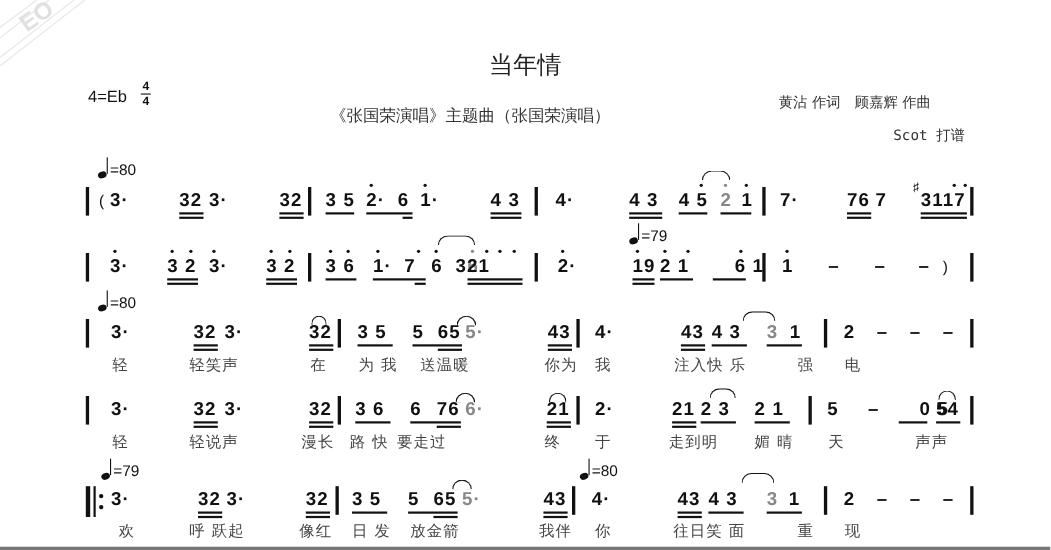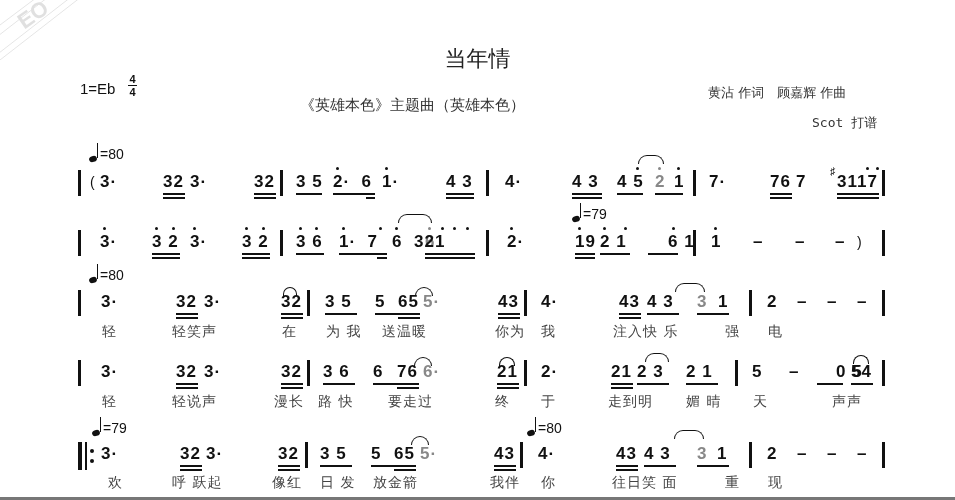--- a/index.html
+++ b/index.html
@@ -35,22 +35,22 @@
   <g stroke="#999" fill="none" stroke-width="1">
     <line x1="0" y1="70" x2="90" y2="0"></line>
       <line x1="0" y1="60" x2="80" y2="0"></line>
       <line x1="10" y1="80" x2="100" y2="10"></line>
       <line x1="20" y1="80" x2="110" y2="10"></line>
   </g>
   <text x="35" y="40" font-size="22" fill="#888" font-weight="bold" transform="rotate(-35 55 30)">EO</text>
 </svg>
 
 <div class="title">当年情</div>
-<div class="subtitle">《英雄本色》主题曲（英雄本色）</div>
-<div class="key">1=Eb</div>
+<div class="subtitle">《张国荣演唱》主题曲（张国荣演唱）</div>
+<div class="key">4=Eb</div>
 <div class="ts">
   <div>4</div>
   <div class="ln"></div>
   <div>4</div>
 </div>
 <div class="credits">黄沾 作词　顾嘉辉 作曲</div>
 <div class="typist">Scot 打谱</div>
 
 <div class="tempo" style="left:92px;top:145px"><span class="q"></span><span>=80</span></div>
 <div class="bar" style="left:78px;top:170px"></div>
@@ -234,21 +234,21 @@
 <div class="n" style="left:836px;top:362px">0 5</div>
 <div class="ul1" style="left:817px;top:383px;width:26px"></div>
 <div class="tie" style="left:853px;top:355px;width:14px"></div>
 <div class="n" style="left:851px;top:362px">54</div>
 <div class="ul1" style="left:851px;top:383px;width:22px"></div>
 <div class="bar" style="left:882px;top:360px"></div>
 <div class="lyr" style="left:102px;top:393px">轻</div>
 <div class="lyr" style="left:172px;top:393px">轻说声</div>
 <div class="lyr" style="left:274px;top:393px">漫长</div>
 <div class="lyr" style="left:318px;top:393px">路 快</div>
-<div class="lyr" style="left:388px;top:393px">要走过</div>
+<div class="lyr" style="left:361px;top:393px">要走过</div>
 <div class="lyr" style="left:495px;top:393px">终</div>
 <div class="lyr" style="left:541px;top:393px">于</div>
 <div class="lyr" style="left:608px;top:393px">走到明</div>
 <div class="lyr" style="left:686px;top:393px">媚 晴</div>
 <div class="lyr" style="left:753px;top:393px">天</div>
 <div class="lyr" style="left:832px;top:393px">声声</div>
 
 <div class="tempo" style="left:95px;top:419px"><span class="q"></span><span>=79</span></div>
 <div class="rep" style="left:78px;top:442px">
   <div style="position:absolute;left:0;top:0;width:4px;height:28px;background:#111"></div>

